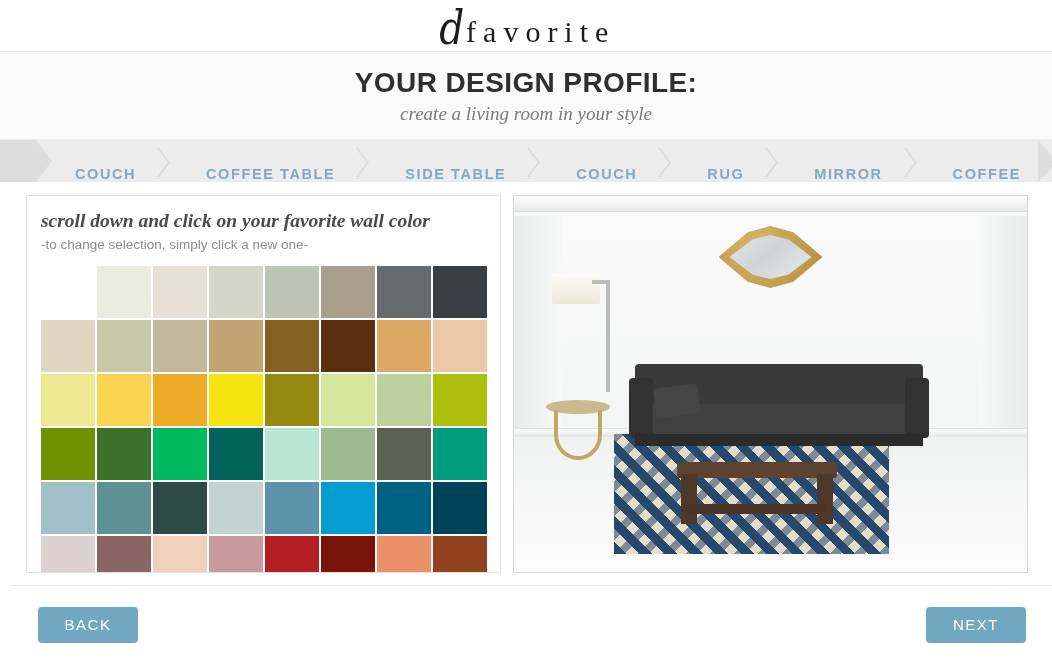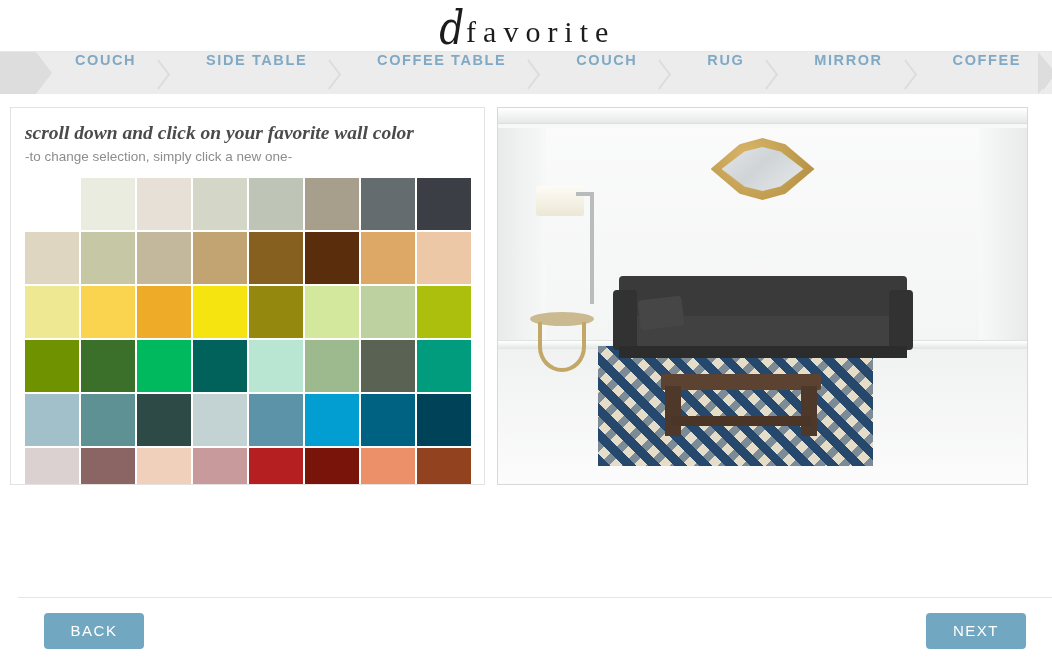--- a/index.html
+++ b/index.html
@@ -54,21 +54,21 @@
   }
   .stub {
     width:36px; background:#dddddd; position:relative; flex:0 0 36px;
   }
   .stub:after {
     content:""; position:absolute; left:100%; top:0;
     border-top:21px solid transparent; border-bottom:21px solid transparent;
     border-left:16px solid #dddddd;
   }
   .step {
-    position:relative; display:flex; align-items:flex-start; justify-content:center;
+    position:relative; display:flex; align-items:flex-end; justify-content:center;
     padding:0 18px 0 26px; flex:1 1 auto; white-space:nowrap;
   }
   .step .lbl {
     font-size:14.5px; font-weight:bold; letter-spacing:1.6px;
     color:#7fa9c4;
   }
   .step:after {
     content:""; position:absolute; right:-1px; top:50%;
     width:17px; height:17px; margin-top:-8.5px;
     border-top:2px solid #dcdcdc; border-right:2px solid #dcdcdc;
@@ -90,21 +90,21 @@
     position:absolute; right:0; top:0; width:26px; height:42px;
   }
   .endstub:after{
     content:""; position:absolute; right:-4px; top:0;
     border-top:21px solid transparent; border-bottom:21px solid transparent;
     border-left:18px solid #dddddd;
   }
 
   
   .main {
-    position:relative; padding:13px 24px 0 10px; height:405px;
+    position:relative; padding:13px 24px 0 26px; height:405px;
     display:flex; gap:12px; background:#ffffff;
   }
   .panel {
     flex:0 0 475px; border:1px solid #e3e3e3; background:#ffffff;
     padding:14px 0 8px 14px; height:378px; position:relative; overflow:hidden;
   }
   .panel-heading {
     font-family:"Liberation Serif", serif;
     font-style:italic; font-weight:bold; font-size:19.5px; color:#4b4b4b;
     margin-bottom:5px;
@@ -218,21 +218,21 @@
   .lamp { position:absolute; left:38px; top:78px; width:62px; height:120px; }
   .lamp .shade {
     position:absolute; left:0; top:0; width:48px; height:30px;
     background:linear-gradient(180deg,#fdfcf5,#ece7d6); border-radius:2px;
   }
   .lamp .arm { position:absolute; left:40px; top:6px; width:18px; height:4px; background:#b9bcbd; }
   .lamp .pole { position:absolute; left:54px; top:6px; width:4px; height:112px; background:#b9bcbd; }
 
   
   .footer {
-    position:absolute; left:18px; right:0; bottom:0; height:66px;
+    position:absolute; left:12px; right:0; bottom:0; height:78px;
     border-top:1px solid #e6e6e6; background:#ffffff;
     display:flex; align-items:center; justify-content:space-between;
     padding:0 26px;
   }
   .btn {
     background:#71a7c0; color:#ffffff; border:none; border-radius:4px;
     font-family:"Liberation Sans", sans-serif;
     font-size:15px; letter-spacing:1.5px; font-weight:normal;
     width:100px; height:36px; cursor:pointer;
   }
@@ -242,31 +242,35 @@
 
 <div class="page">
 
   <div class="logobar">
     <div class="logo">
       <span class="script">d</span>
         <span class="rest">favorite</span>
     </div>
   </div>
 
+  <div class="titleblock">
+    <div class="title">YOUR DESIGN PROFILE:</div>
+    <div class="subtitle">create a living room in your style</div>
+  </div>
 
   <div class="steps">
     <div class="stub"></div>
     <div class="step">
         <span class="lbl">COUCH</span>
       </div>
     <div class="step">
+        <span class="lbl">COFFEE TABLE</span>
+      </div>
+    <div class="step">
         <span class="lbl">SIDE TABLE</span>
-      </div>
-    <div class="step">
-        <span class="lbl">COFFEE TABLE</span>
       </div>
     <div class="step">
         <span class="lbl">COUCH</span>
       </div>
     <div class="step">
         <span class="lbl">RUG</span>
       </div>
     <div class="step">
         <span class="lbl">MIRROR</span>
       </div>

